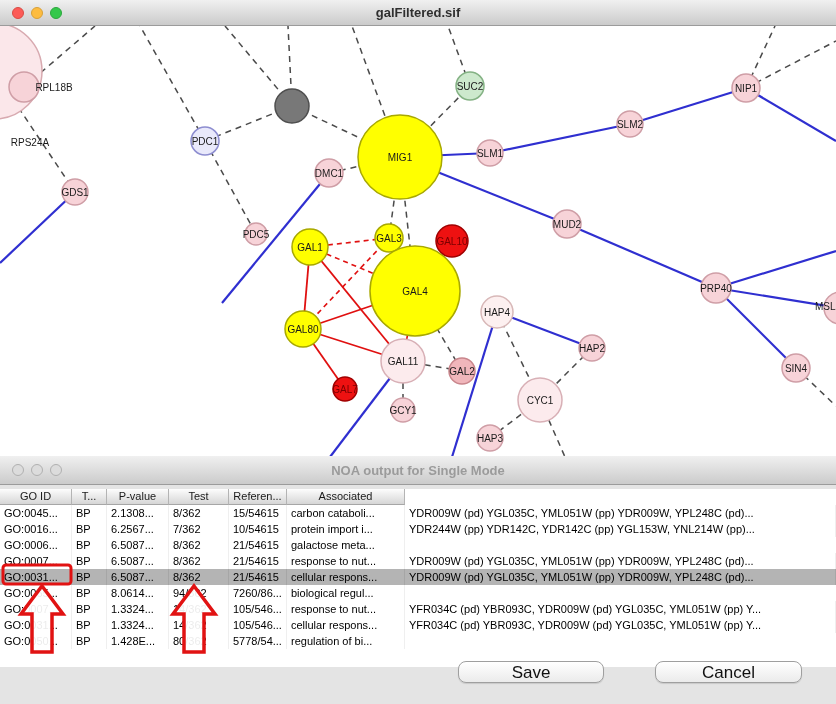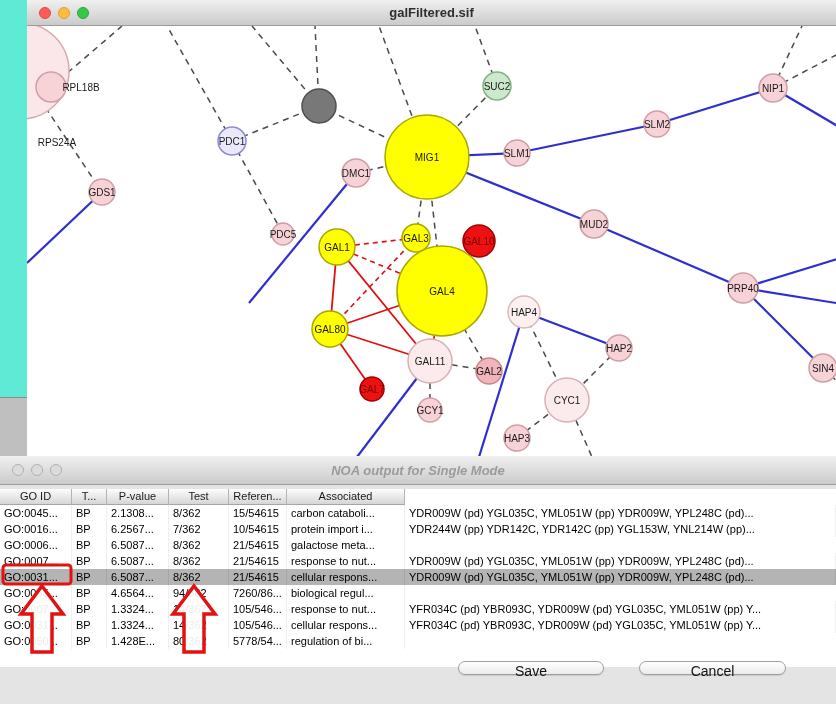--- a/index.html
+++ b/index.html
@@ -4,64 +4,64 @@
 <style>
   html,body{margin:0;padding:0;}
   body{
     width:836px;height:704px;position:relative;overflow:hidden;
     background:#bfbfbf;
     font-family:"Liberation Sans","DejaVu Sans",sans-serif;
     -webkit-font-smoothing:antialiased;
   }
   
   .win{position:absolute;left:0;width:836px;box-sizing:border-box;}
-  .win-top{top:0;height:398px;background:#5eead4;border-bottom:1px solid #8e8e8e;padding-left:27px;}
+  .win-top{top:0;height:398px;background:#15803d;border-bottom:1px solid #8e8e8e;}
   .win-bottom{top:456px;height:248px;background:#e4e4e4;}
   .titlebar{
     height:25px;display:flex;align-items:center;position:relative;
     background:linear-gradient(#f0f0f0,#cbcbcb);
     border-bottom:1px solid #9b9b9b;
   }
   .titlebar.tall{height:28px;}
   .lights{display:flex;gap:7px;margin-left:12px;z-index:2;}
   .light{width:12px;height:12px;border-radius:50%;box-sizing:border-box;display:inline-block;}
   .light.red{background:#fc5b57;border:1px solid #d94c44;}
   .light.yellow{background:#fdbc40;border:1px solid #d8a138;}
   .light.green{background:#34c84a;border:1px solid #2ca73d;}
   .light.inactive{background:#dcdcdc;border:1px solid #b0b0b0;}
   .title{
     position:absolute;left:0;right:0;text-align:center;
     font-size:13px;font-weight:600;color:#2f2f2f;pointer-events:none;
   }
-  .title.inactive{color:#9b9b9b;font-style:italic;}
+  .title.inactive{color:#9b9b9b;}
   #net-svg{display:block;background:#ffffff;}
   
   .table-wrap{margin-top:4px;background:#ffffff;padding-bottom:18px;}
   .thead,.tr{display:grid;grid-template-columns:72px 35px 62px 60px 58px 118px 1fr;}
   .th{
     height:15px;line-height:15px;font-size:11px;text-align:center;
     background:linear-gradient(#fdfdfd,#d6d6d6);
     border-bottom:1px solid #a6a6a6;border-right:1px solid #b4b4b4;
     overflow:hidden;white-space:nowrap;color:#1a1a1a;
   }
   .td{
     height:16px;line-height:16px;font-size:11px;padding:0 4px;box-sizing:border-box;
     overflow:hidden;white-space:nowrap;border-right:1px solid #efefef;color:#000;
   }
   .tr.selected .td{background:#b4b4b4;border-right-color:#a6a6a6;}
   
   .btn{
-    position:absolute;height:14px;font-size:14px;color:#111;
+    position:absolute;height:22px;font-size:17px;color:#111;
     background:linear-gradient(#ffffff,#ebebeb);
     border:1px solid #9f9f9f;border-radius:8px;
     box-shadow:0 1px 1px rgba(0,0,0,.12);
     font-family:"Liberation Sans","DejaVu Sans",sans-serif;
   }
   .btn.save{left:458px;top:205px;width:146px;}
-  .btn.cancel{left:639px;top:205px;width:147px;}
+  .btn.cancel{left:655px;top:205px;width:147px;}
   
   .overlay{position:absolute;left:0;top:0;width:836px;height:704px;pointer-events:none;z-index:50;}
 </style>
 </head>
 <body>
 
 <div class="win win-top">
   <div class="titlebar">
     <div class="lights">
       <span class="light red"></span>
@@ -241,21 +241,21 @@
           <div class="td">BP</div>
           <div class="td">6.5087...</div>
           <div class="td">8/362</div>
           <div class="td">21/54615</div>
           <div class="td">cellular respons...</div>
           <div class="td">YDR009W (pd) YGL035C, YML051W (pp) YDR009W, YPL248C (pd)...</div>
         </div>
         <div class="tr">
           <div class="td">GO:0065...</div>
           <div class="td">BP</div>
-          <div class="td">4.6564...</div>
+          <div class="td">8.0614...</div>
           <div class="td">94/362</div>
           <div class="td">7260/86...</div>
           <div class="td">biological regul...</div>
         </div>
         <div class="tr">
           <div class="td">GO:0007...</div>
           <div class="td">BP</div>
           <div class="td">1.3324...</div>
           <div class="td">14/362</div>
           <div class="td">105/546...</div>

